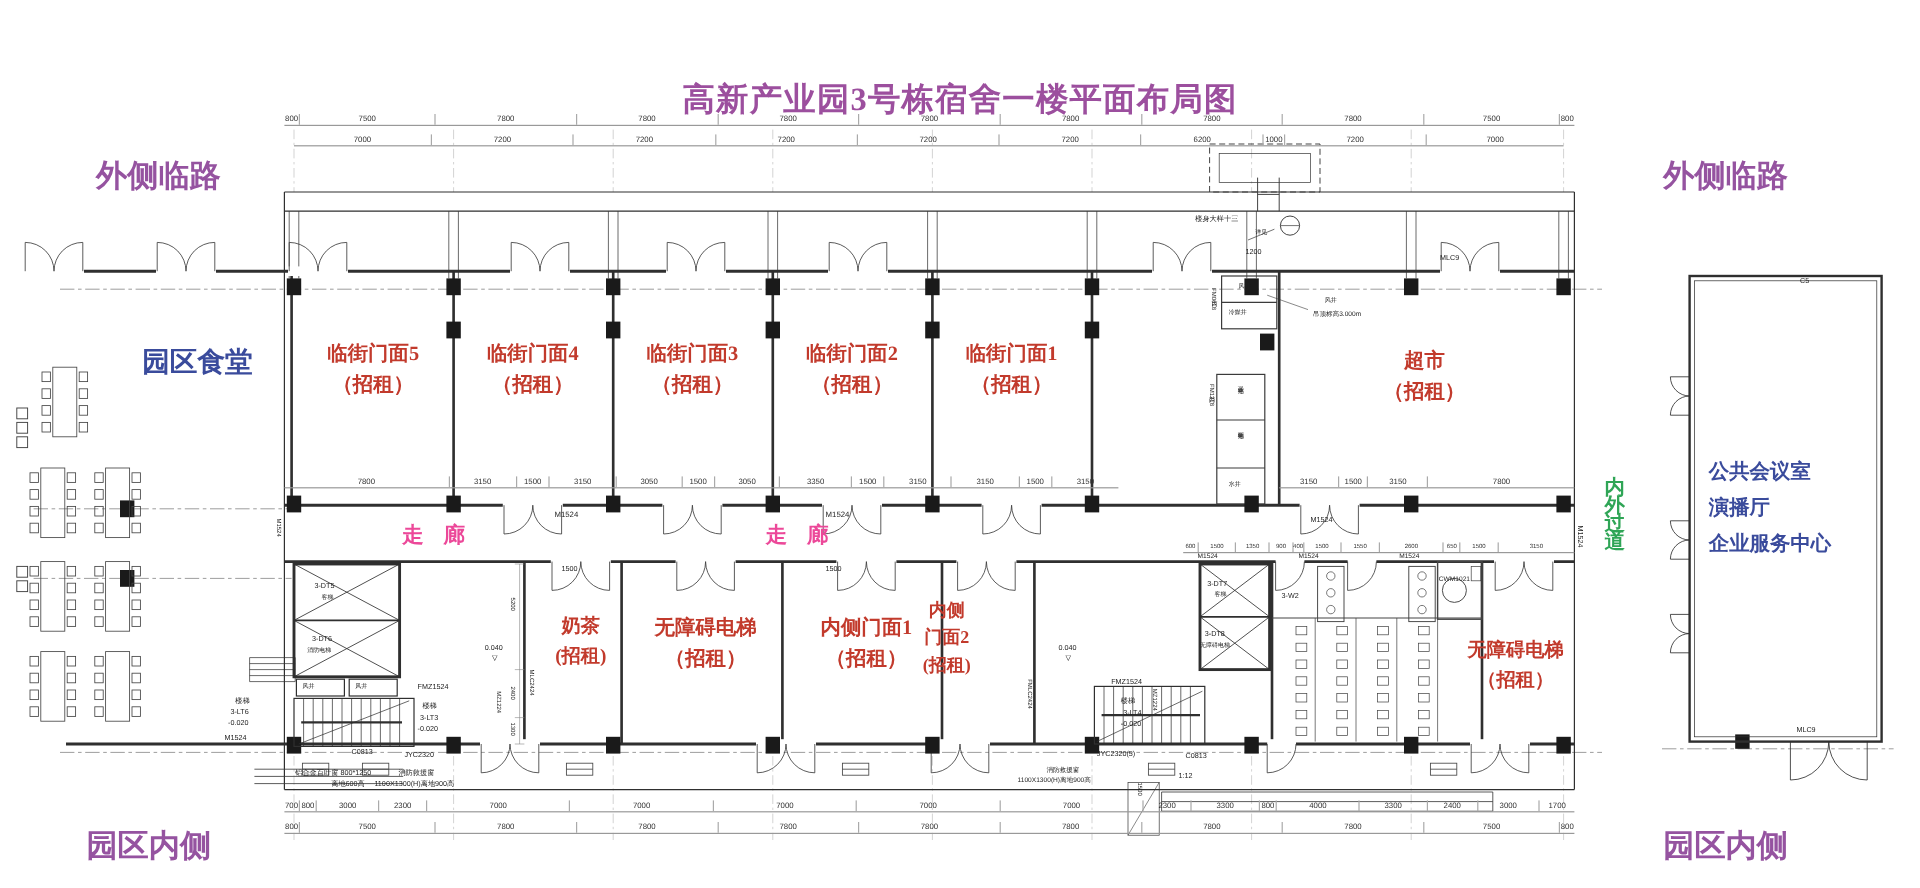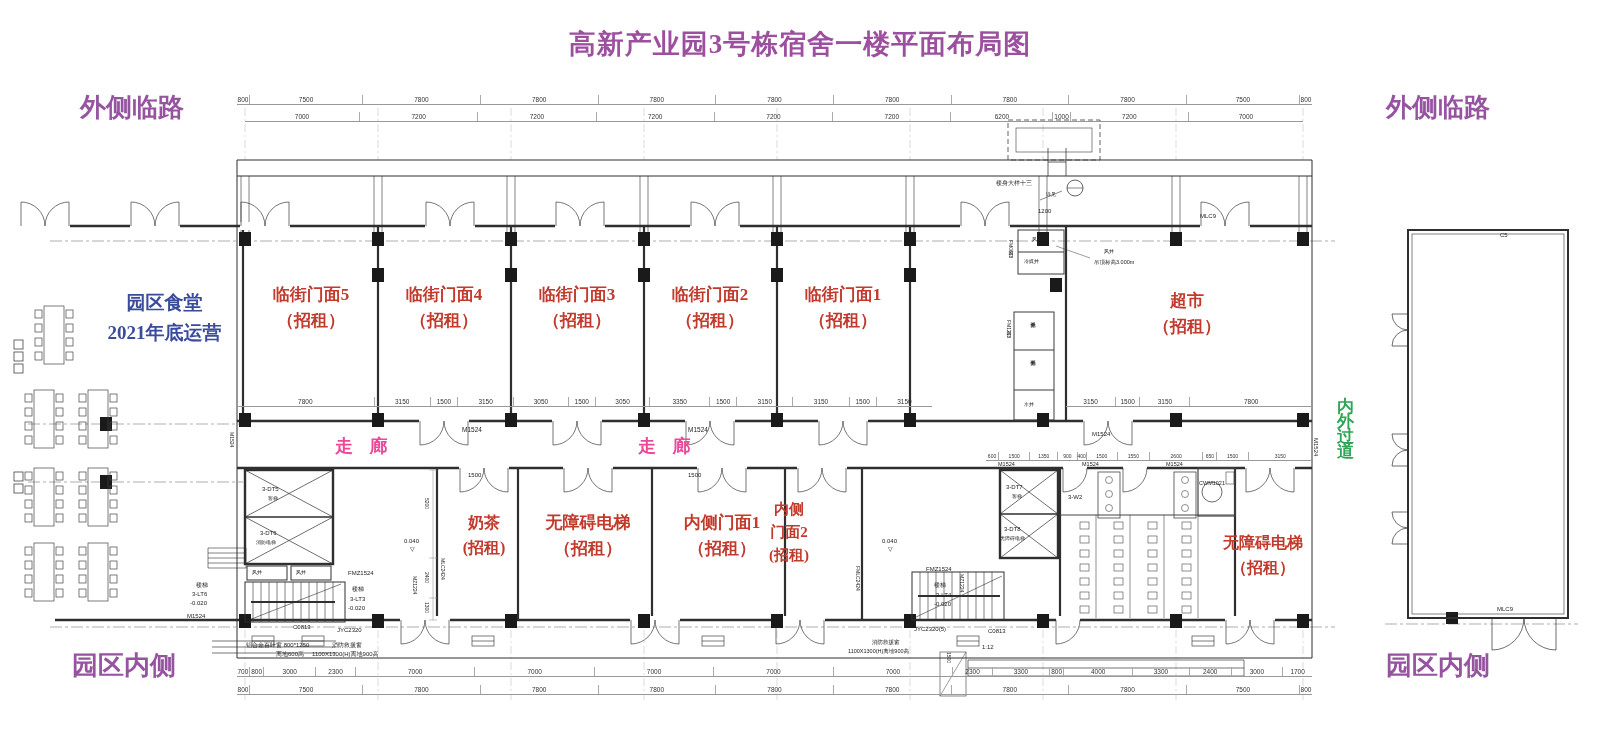--- a/index.html
+++ b/index.html
@@ -1,23 +1,23 @@
 <!DOCTYPE html>
 <html><head>
 <meta charset="utf-8">
 <style>
   html,body{margin:0;padding:0;background:#fff;font-family:"Liberation Sans",sans-serif;}
   .canvas{position:relative;width:1600px;height:740px;background:#fff;overflow:hidden;}
   .canvas svg{position:absolute;left:0;top:0;}
-  .t{position:absolute;white-space:nowrap;}
+  .t{position:absolute;white-space:nowrap;margin-top:39px;}
   .title{left:0;top:26px;width:100%;text-align:center;font:bold 27px "Liberation Serif",serif;color:#9c4f9e;letter-spacing:1px;}
   .corner{font:bold 26px "Liberation Serif",serif;color:#9553a0;}
   .room{position:absolute;text-align:center;font:bold 17px "Liberation Serif",serif;color:#c23a2c;line-height:26px;}
   .room.blue{color:#3a4b9c;}
-  .canteenL{font-size:19px;line-height:30px;}
+  .canteenL{font-size:23px;line-height:30px;font-family:Liberation Mono, monospace;}
   .annexL{font-size:17px;line-height:30px;text-align:left;}
   .sm15{font-size:15px;line-height:23px;}
   .sm16{font-size:16px;line-height:25px;}
   .corr{position:absolute;font:bold 18px "Liberation Serif",serif;color:#ec4899;letter-spacing:6px;}
   .vpass{position:absolute;writing-mode:vertical-rl;font:bold 17px "Liberation Serif",serif;color:#2fa556;letter-spacing:15px;}
   .ann{position:absolute;font:400 6.5px "Liberation Sans",sans-serif;color:#1e1e1e;white-space:nowrap;line-height:1;}
   .a5{font-size:5px;}.a55{font-size:5.5px;}.a6{font-size:6px;}
   .vt{writing-mode:vertical-rl;text-orientation:mixed;}
   .dims{position:absolute;display:flex;align-items:flex-end;border-bottom:1px solid #999;height:11px;}
   .dc{flex:1 1 0;text-align:center;font-size:6.5px;color:#333;line-height:9px;border-left:1px solid #aaa;min-width:0;overflow:visible;}
@@ -310,21 +310,20 @@
 
 <div class="t title">高新产业园3号栋宿舍一楼平面布局图</div>
 
 <div class="t corner" style="left:80px;top:90px">外侧临路</div>
 <div class="t corner" style="left:1386px;top:90px">外侧临路</div>
 <div class="t corner" style="left:72px;top:648px">园区内侧</div>
 <div class="t corner" style="left:1386px;top:648px">园区内侧</div>
 
 <div class="room blue canteenL" style="left:82px;top:288px;width:165px">
       <span class="ln">园区食堂</span>
-      <span class="ln">2021年底运营</span>
     </div>
 <div class="room" style="left:247px;top:282px;width:128px">
       <span class="ln">临街门面5</span>
       <span class="ln">（招租）</span>
     </div>
 <div class="room" style="left:380px;top:282px;width:128px">
       <span class="ln">临街门面4</span>
       <span class="ln">（招租）</span>
     </div>
 <div class="room" style="left:513px;top:282px;width:128px">
@@ -356,20 +355,25 @@
       <span class="ln">（招租）</span>
     </div>
 <div class="room sm15" style="left:747px;top:498px;width:84px">
       <span class="ln">内侧</span>
       <span class="ln">门面2</span>
       <span class="ln">(招租)</span>
     </div>
 <div class="room sm16" style="left:1212px;top:530px;width:102px">
       <span class="ln">无障碍电梯</span>
       <span class="ln">（招租）</span>
+    </div>
+<div class="room blue annexL" style="left:1424px;top:378px;width:146px">
+      <span class="ln">公共会议室</span>
+      <span class="ln">演播厅</span>
+      <span class="ln">企业服务中心</span>
     </div>
 
 <div class="corr" style="left:335px;top:434px">走 廊</div>
 <div class="corr" style="left:638px;top:434px">走 廊</div>
 <div class="vpass" style="left:1334px;top:383px">内外过道</div>
 
 <div class="dims" style="left:237px;top:93px;width:1075px">
       <span class="dc" style="flex-grow: 800;">800</span>
       <span class="dc" style="flex-grow: 7500;">7500</span>
       <span class="dc" style="flex-grow: 7800;">7800</span>

